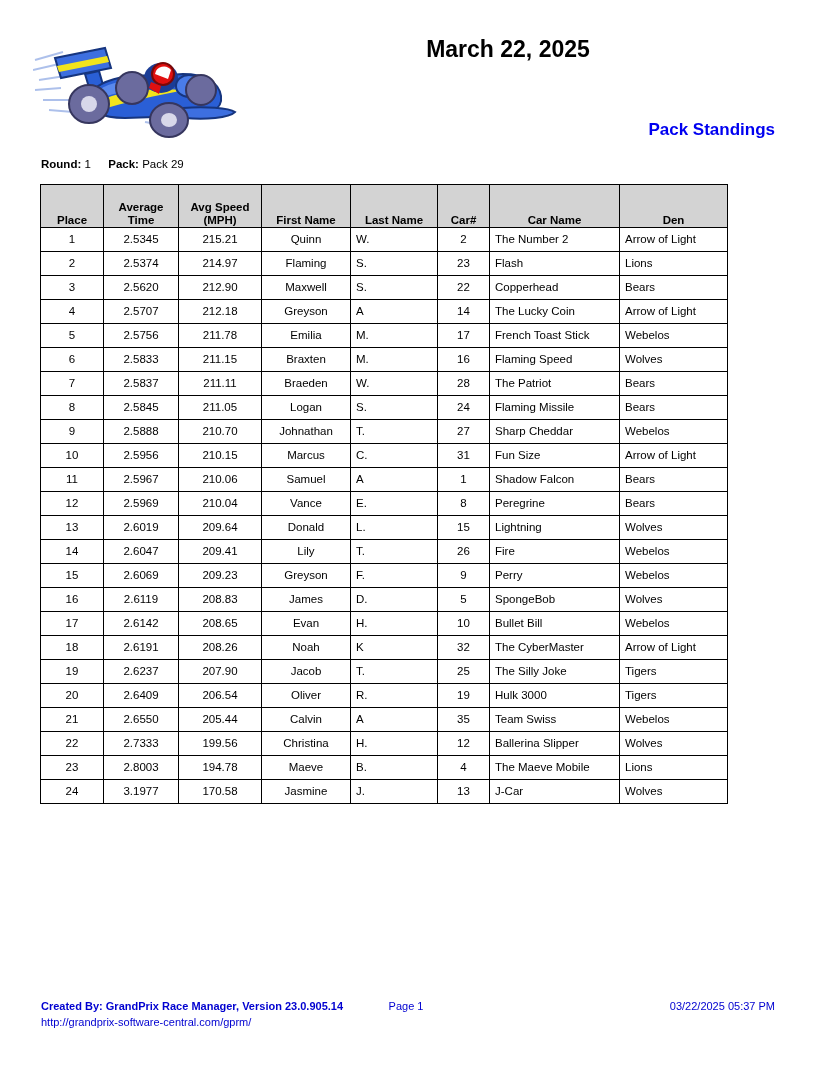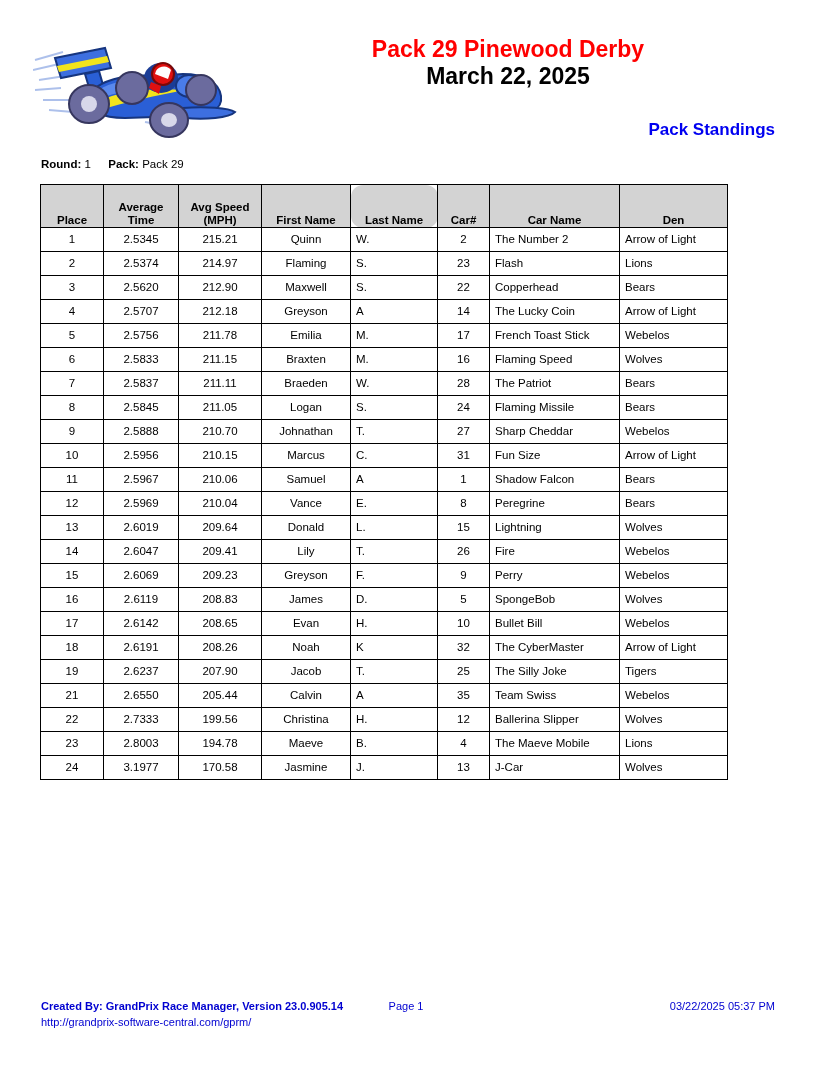--- a/index.html
+++ b/index.html
@@ -93,21 +93,21 @@
   }
   #standings tbody td {
     height: 23px;
     vertical-align: middle;
     background: #ffffff;
   }
   .col-place   { width: 52px;  text-align: center; }
   .col-avgtime { width: 64px;  text-align: center; }
   .col-speed   { width: 72px;  text-align: center; }
   .col-first   { width: 78px;  text-align: center; }
-  .col-last    { width: 76px;  text-align: left; border-radius: 12px; }
+  .col-last    { width: 76px;  text-align: left; }
   .col-carnum  { width: 41px;  text-align: center; }
   .col-carname { width: 119px; text-align: left; }
   .col-den     { width: 97px;  text-align: left; }
   th.col-first, th.col-last, th.col-carname, th.col-den { text-align: center; }
   .hdr-line2 { display: block; }
 
   
   #footer {
     position: absolute;
     left: 0;
@@ -188,21 +188,20 @@
     <ellipse cx="56" cy="74" rx="20" ry="19" fill="#6b6b9e" stroke="#36365e" stroke-width="2"></ellipse>
     <ellipse cx="56" cy="74" rx="8" ry="8" fill="#d8d8ea"></ellipse>
     <ellipse cx="99" cy="58" rx="16" ry="16" fill="#6b6b9e" stroke="#36365e" stroke-width="2"></ellipse>
     <ellipse cx="168" cy="60" rx="15" ry="15" fill="#6b6b9e" stroke="#36365e" stroke-width="2"></ellipse>
     <ellipse cx="136" cy="90" rx="19" ry="17" fill="#6b6b9e" stroke="#36365e" stroke-width="2"></ellipse>
     <ellipse cx="136" cy="90" rx="8" ry="7" fill="#d8d8ea"></ellipse>
   </svg>
 </div>
 
 <div id="title-block">
-  <div id="main-title">Pack 29 Pinewood Derby</div>
   <div id="sub-title">March 22, 2025</div>
 </div>
 <div id="report-type">Pack Standings</div>
 
 <div id="meta-line">
   <span class="lbl">Round:</span>
   <span class="val">1</span>
   <span class="gap"></span>
   <span class="lbl">Pack:</span>
   <span class="val">Pack 29</span>
@@ -424,20 +423,30 @@
         <td class="col-place">19</td>
         <td class="col-avgtime">2.6237</td>
         <td class="col-speed">207.90</td>
         <td class="col-first">Jacob</td>
         <td class="col-last">T.</td>
         <td class="col-carnum">25</td>
         <td class="col-carname">The Silly Joke</td>
         <td class="col-den">Tigers</td>
       </tr>
       <tr>
+        <td class="col-place">20</td>
+        <td class="col-avgtime">2.6409</td>
+        <td class="col-speed">206.54</td>
+        <td class="col-first">Oliver</td>
+        <td class="col-last">R.</td>
+        <td class="col-carnum">19</td>
+        <td class="col-carname">Hulk 3000</td>
+        <td class="col-den">Tigers</td>
+      </tr>
+      <tr>
         <td class="col-place">21</td>
         <td class="col-avgtime">2.6550</td>
         <td class="col-speed">205.44</td>
         <td class="col-first">Calvin</td>
         <td class="col-last">A</td>
         <td class="col-carnum">35</td>
         <td class="col-carname">Team Swiss</td>
         <td class="col-den">Webelos</td>
       </tr>
       <tr>

